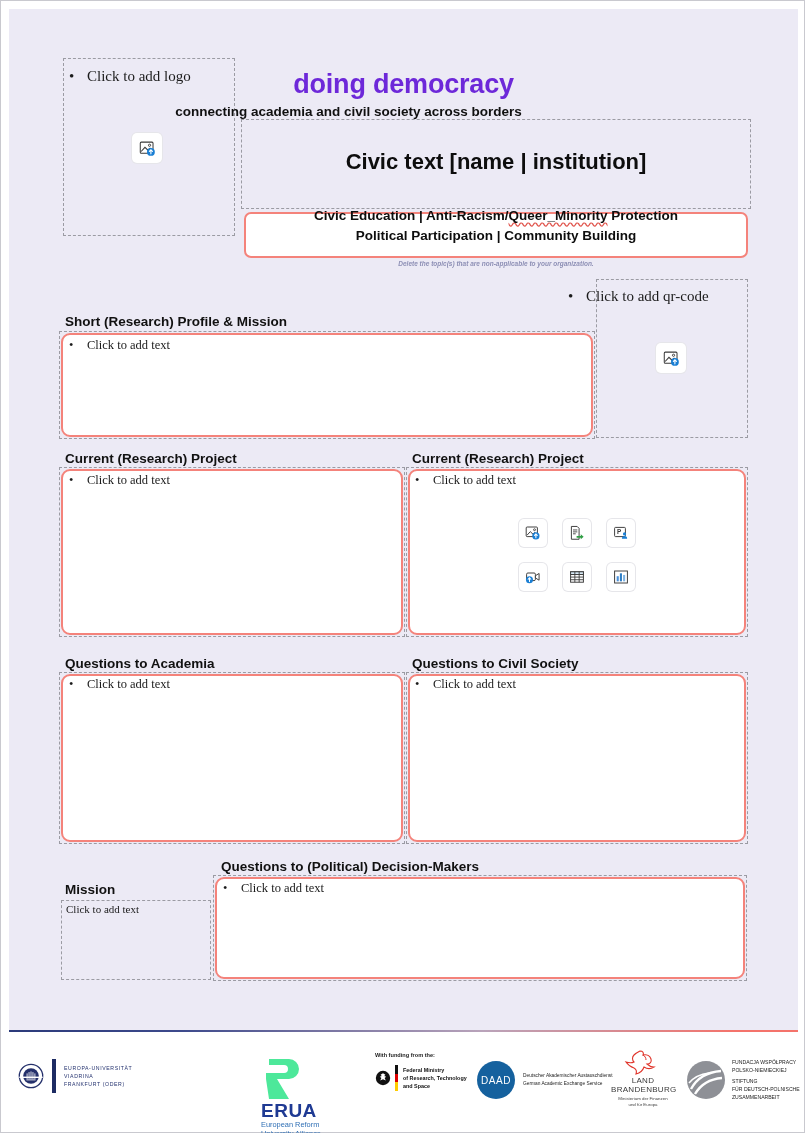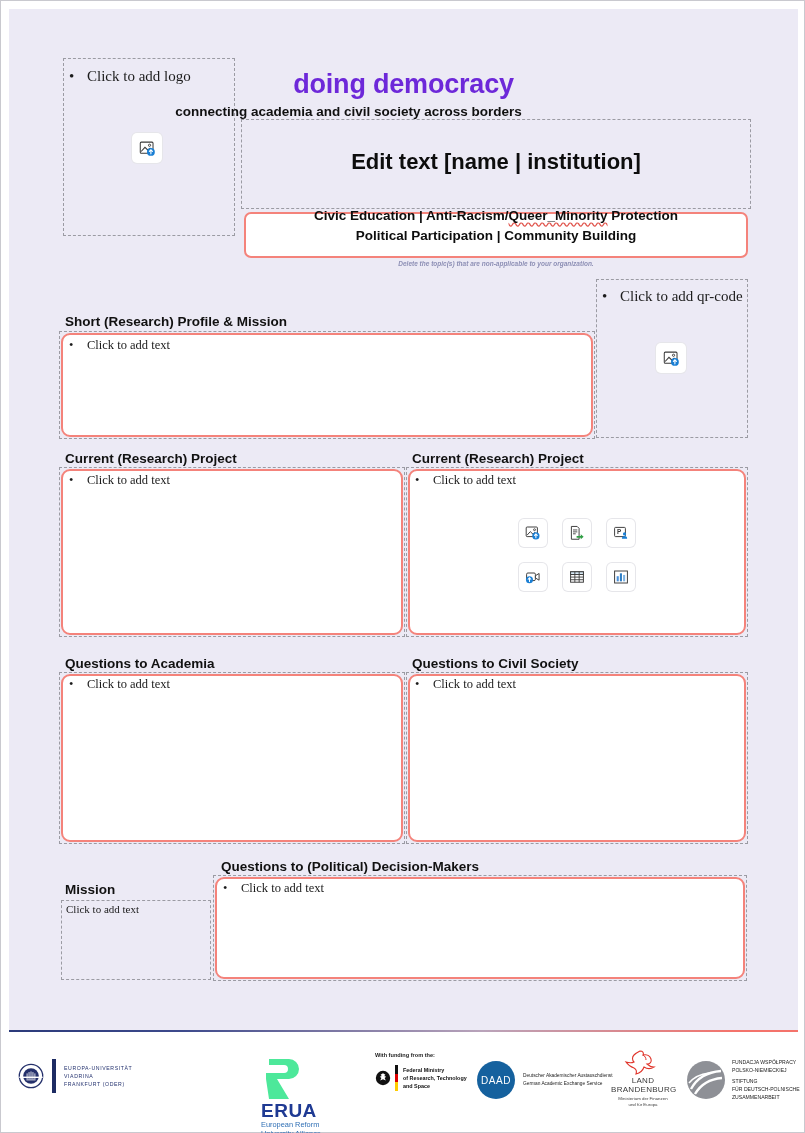--- a/index.html
+++ b/index.html
@@ -166,31 +166,31 @@
       <circle cx="12.4" cy="6.2" r="1.3" fill="none" stroke="#3a3a3a" stroke-width="1.1"></circle>
       <circle cx="14" cy="14" r="4.6" fill="#1a7fd4"></circle>
       <path d="M14 11.6 L14 16.3 M12.2 13.3 L14 11.5 L15.8 13.3" stroke="#fff" stroke-width="1.3" fill="none" stroke-linecap="round"></path>
     </svg>
   </div>
 
   <div class="brand-title">doing democracy</div>
   <div class="brand-sub">connecting academia and civil society across borders</div>
 
   <div class="edit-name-box"></div>
-  <div class="edit-name-text">Edit text [name | institution]</div>
+  <div class="edit-name-text">Civic text [name | institution]</div>
 
   <div class="topics-box"></div>
   <div class="topics-text">
     <div><span>Civic Education | Anti-Racism/</span><span class="u">Queer_Minority</span><span> Protection</span></div>
     <div>Political Participation | Community Building</div>
   </div>
   <div class="delete-note">Delete the topic(s) that are non-applicable to your organization.</div>
 
   <div class="dashed" style="left:595px; top:278px; width:152px; height:159px;"></div>
-  <div class="ph-text" style="left:601px; top:283px; font-size:15px; white-space:normal; width:145px; line-height:25px;">
+  <div class="ph-text" style="left:567px; top:283px; font-size:15px; white-space:normal; width:145px; line-height:25px;">
     <span class="bullet">•</span><span>Click to add qr-code</span>
   </div>
   <div class="icon-tile big" style="left:655px; top:342px;">
     <svg width="17" height="17" viewBox="0 0 20 20">
       <rect x="1.5" y="2.5" width="15" height="13" rx="1.2" fill="none" stroke="#3a3a3a" stroke-width="1.2"></rect>
       <path d="M2.5 13.5 L7 8.6 L10.5 12 L13 9.6 L16 12.8" fill="none" stroke="#3a3a3a" stroke-width="1.2"></path>
       <circle cx="12.4" cy="6.2" r="1.3" fill="none" stroke="#3a3a3a" stroke-width="1.1"></circle>
       <circle cx="14" cy="14" r="4.6" fill="#1a7fd4"></circle>
       <path d="M14 11.6 L14 16.3 M12.2 13.3 L14 11.5 L15.8 13.3" stroke="#fff" stroke-width="1.3" fill="none" stroke-linecap="round"></path>
     </svg>

